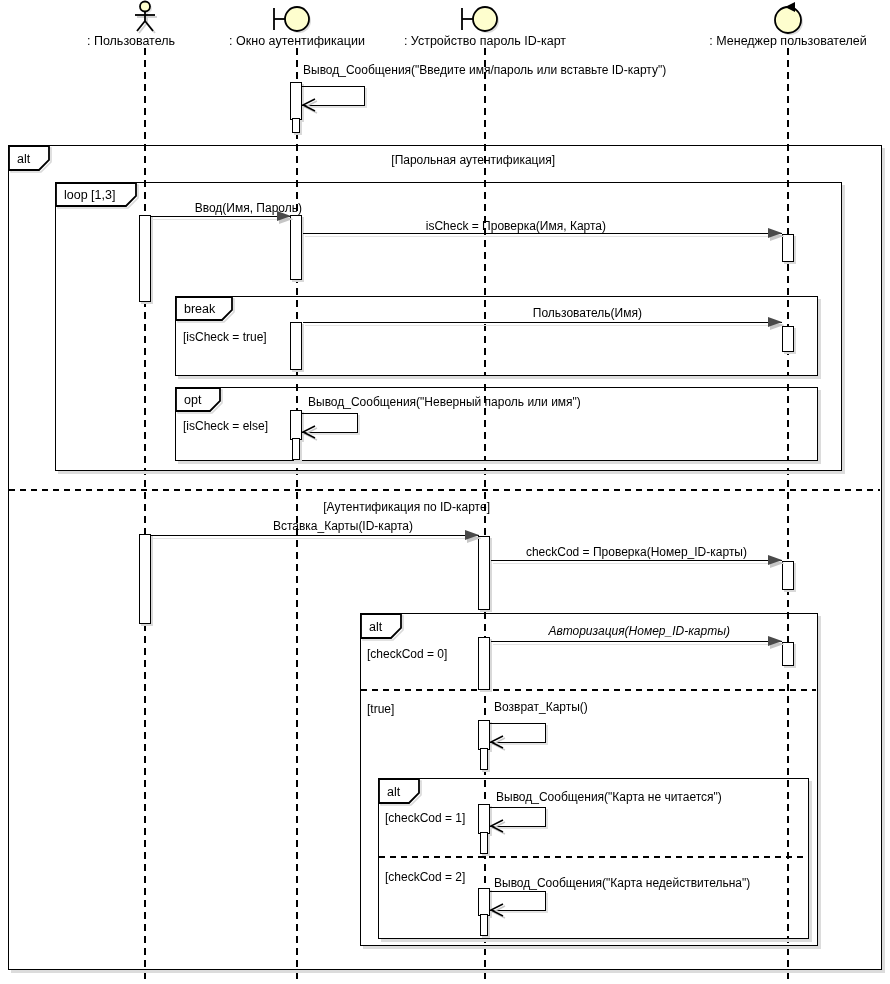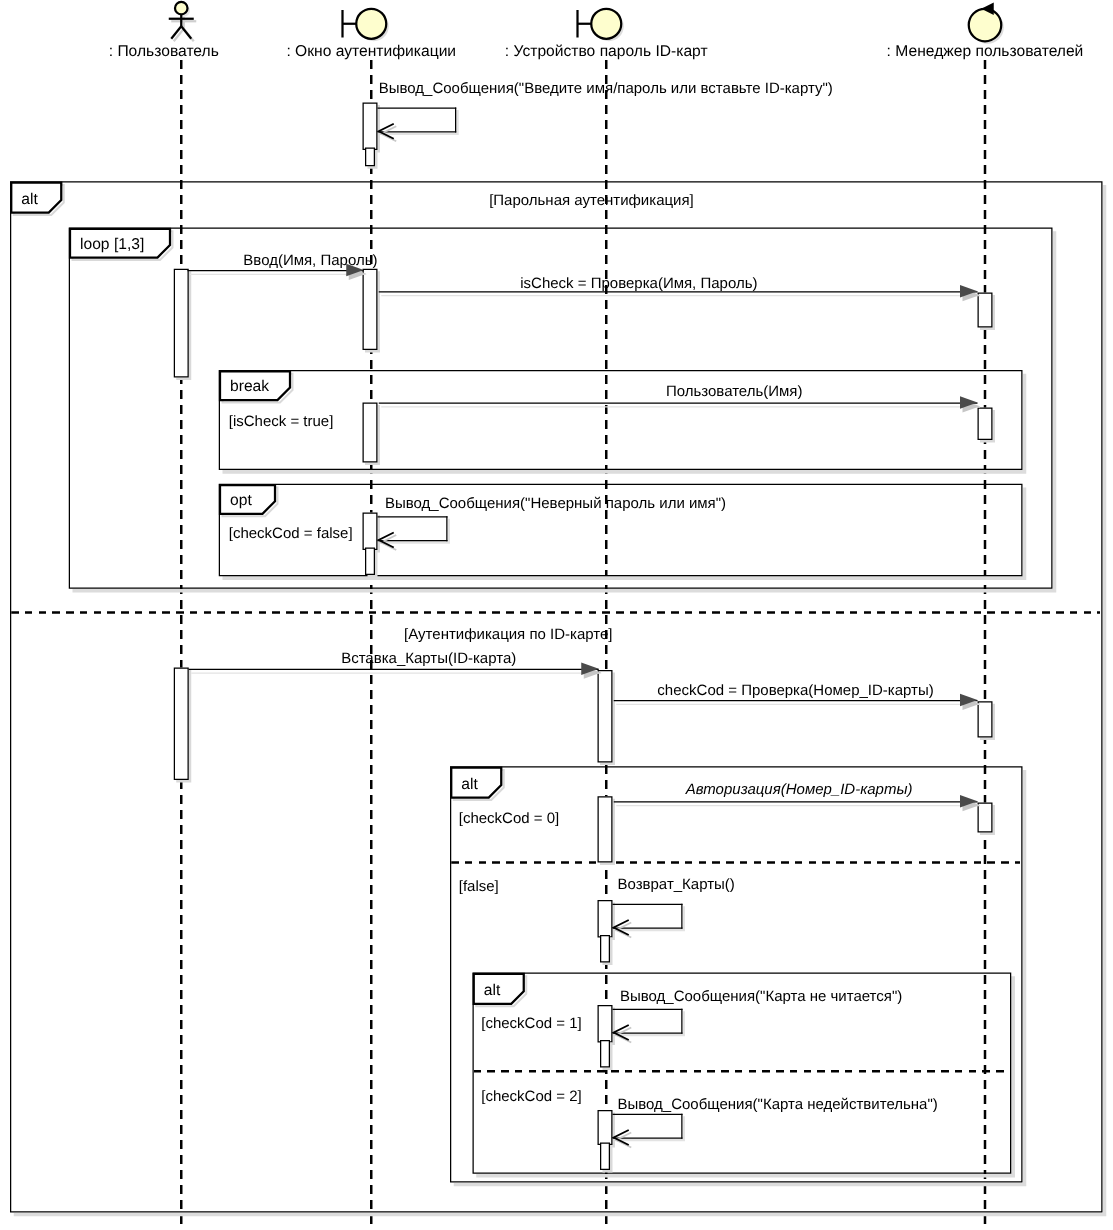--- a/index.html
+++ b/index.html
@@ -117,21 +117,21 @@
     <text x="9" y="17">loop [1,3]</text>
   </svg>
 
   <div class="mlabel center" style="left:140px;top:201px;width:162px;">Ввод(Имя, Пароль)</div>
   <div class="mline" style="left:150px;top:216px;width:141px;"></div>
   <div class="ahs" style="left:279px;top:214px;"></div>
   <div class="ah" style="left:277px;top:211px;"></div>
   <div class="act" style="left:139px;top:215px;height:85px;"></div>
   <div class="act" style="left:290px;top:215px;height:63px;"></div>
 
-  <div class="mlabel center" style="left:406px;top:219px;width:200px;">isCheck = Проверка(Имя, Пароль)</div>
+  <div class="mlabel center" style="left:406px;top:219px;width:200px;">isCheck = Проверка(Имя, Карта)</div>
   <div class="mline" style="left:303px;top:233px;width:479px;"></div>
   <div class="ahs" style="left:770px;top:231px;"></div>
   <div class="ah" style="left:768px;top:228px;"></div>
   <div class="act" style="left:782px;top:234px;height:26px;"></div>
 
   <div class="frag" style="left:175px;top:296px;width:641px;height:78px;"></div>
   <svg class="pent" style="left:175px;top:296px;" width="62" height="29">
     <polygon points="1,1 57,1 57,14 47,24 1,24" transform="translate(2,2)" fill="none" stroke="#d9d9d9" stroke-width="1.6"></polygon>
     <polygon points="1,1 57,1 57,14 47,24 1,24" fill="#fff" stroke="#000" stroke-width="1.8"></polygon>
     <text x="9" y="17">break</text>
@@ -143,21 +143,21 @@
   <div class="ah" style="left:768px;top:317px;"></div>
   <div class="act" style="left:290px;top:322px;height:46px;"></div>
   <div class="act" style="left:782px;top:326px;height:24px;"></div>
 
   <div class="frag" style="left:175px;top:387px;width:641px;height:72px;"></div>
   <svg class="pent" style="left:175px;top:387px;" width="50" height="29">
     <polygon points="1,1 45,1 45,14 35,24 1,24" transform="translate(2,2)" fill="none" stroke="#d9d9d9" stroke-width="1.6"></polygon>
     <polygon points="1,1 45,1 45,14 35,24 1,24" fill="#fff" stroke="#000" stroke-width="1.8"></polygon>
     <text x="9" y="17">opt</text>
   </svg>
-  <div class="guard" style="left:183px;top:419px;">[checkCod = false]</div>
+  <div class="guard" style="left:183px;top:419px;">[isCheck = else]</div>
   <div class="mlabel" style="left:308px;top:395px;">Вывод_Сообщения("Неверный пароль или имя")</div>
   <div class="act" style="left:290px;top:410px;height:28px;"></div>
   <div class="acts" style="left:292px;top:438px;height:20px;"></div>
   <div class="selfmsg" style="left:302px;top:413px;width:55px;"></div>
   <svg class="oarr" style="left:301px;top:425px;" width="15" height="14">
     <path d="M14,1 L2,7 L14,13" transform="translate(2,2)" fill="none" stroke="#c9c9c9" stroke-width="1.5"></path>
     <path d="M14,1 L2,7 L14,13" fill="none" stroke="#000" stroke-width="1.5"></path>
   </svg>
 
   <div class="mlabel center" style="left:213px;top:519px;width:200px;">Вставка_Карты(ID-карта)</div>
@@ -182,21 +182,21 @@
   <div class="guard" style="left:367px;top:647px;">[checkCod = 0]</div>
 
   <div class="mlabel center" style="left:530px;top:624px;width:200px;font-style:italic;">Авторизация(Номер_ID-карты)</div>
   <div class="mline" style="left:491px;top:641px;width:291px;"></div>
   <div class="ahs" style="left:770px;top:639px;"></div>
   <div class="ah" style="left:768px;top:636px;"></div>
   <div class="act" style="left:478px;top:637px;height:51px;"></div>
   <div class="act" style="left:782px;top:642px;height:22px;"></div>
 
   <div class="divider" style="left:361px;top:689px;width:455px;"></div>
-  <div class="guard" style="left:367px;top:702px;">[false]</div>
+  <div class="guard" style="left:367px;top:702px;">[true]</div>
 
   <div class="mlabel" style="left:494px;top:700px;">Возврат_Карты()</div>
   <div class="act" style="left:478px;top:720px;height:28px;"></div>
   <div class="acts" style="left:480px;top:748px;height:20px;"></div>
   <div class="selfmsg" style="left:490px;top:723px;width:55px;"></div>
   <svg class="oarr" style="left:489px;top:735px;" width="15" height="14">
     <path d="M14,1 L2,7 L14,13" transform="translate(2,2)" fill="none" stroke="#c9c9c9" stroke-width="1.5"></path>
     <path d="M14,1 L2,7 L14,13" fill="none" stroke="#000" stroke-width="1.5"></path>
   </svg>
 

